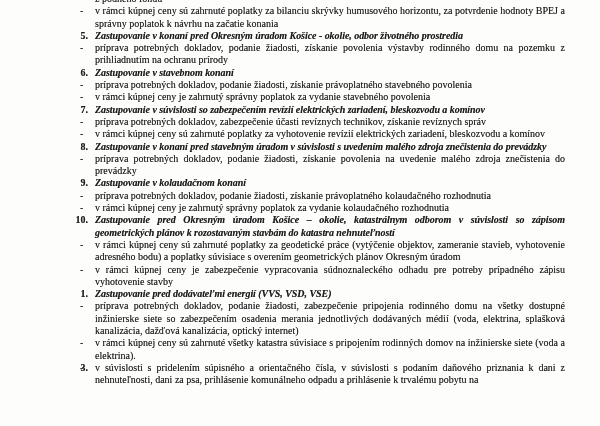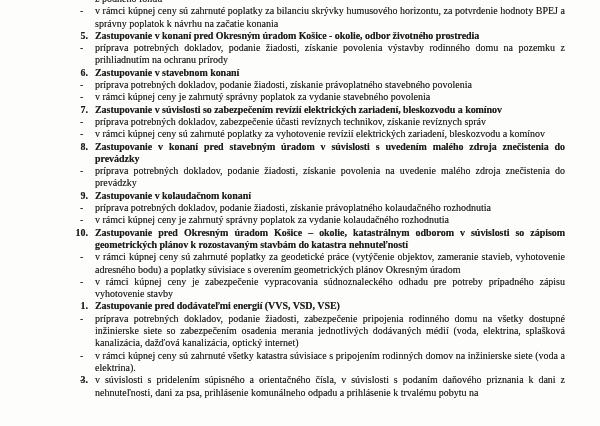--- a/index.html
+++ b/index.html
@@ -30,21 +30,21 @@
     text-align:right;
     font-weight:bold;
     white-space:nowrap;
   }
   .dash { position:absolute; left:10px; top:0; }
   .content {
     margin-left:25px;
     text-align:justify;
     hyphens:none;
   }
-  .title { font-weight:bold; letter-spacing:-0.05px; }
+  .title { font-weight:bold; letter-spacing:-0.05px;font-style:italic; }
 </style>
 </head>
 <body>
 
 <div class="page">
   <div class="doc">
     <div class="row">
       <div class="content">z pôdneho fondu</div>
     </div>
     <div id="leading-bullets">

